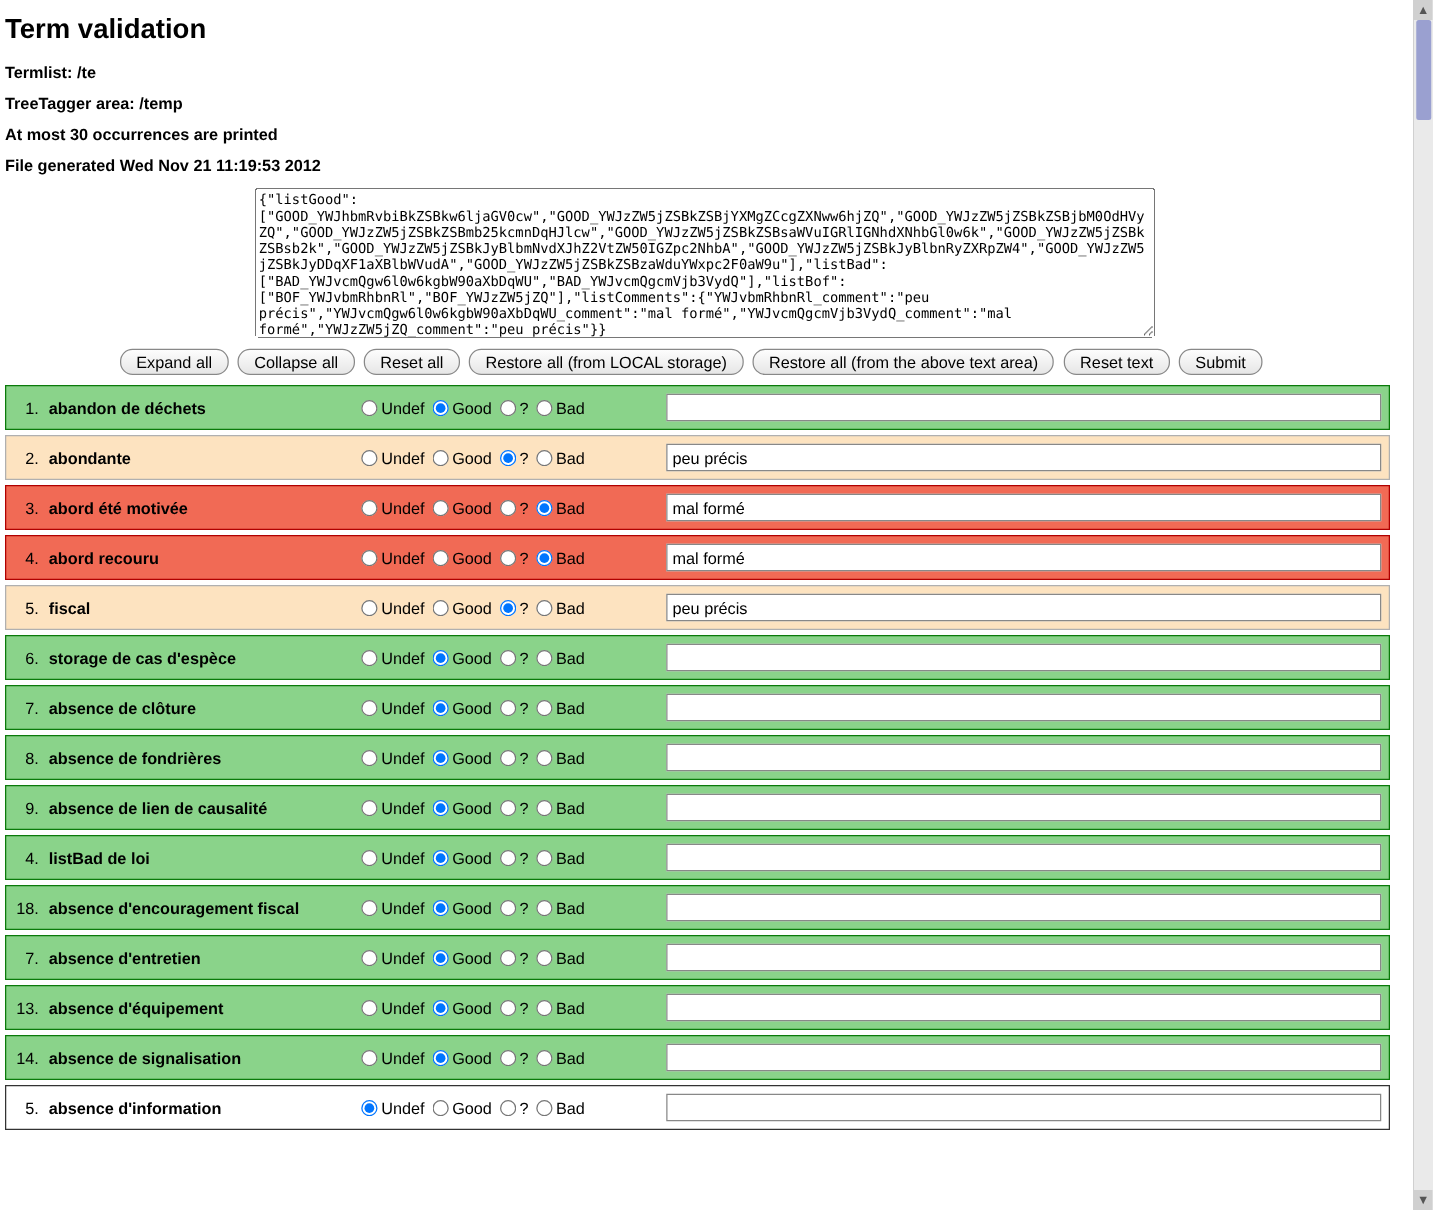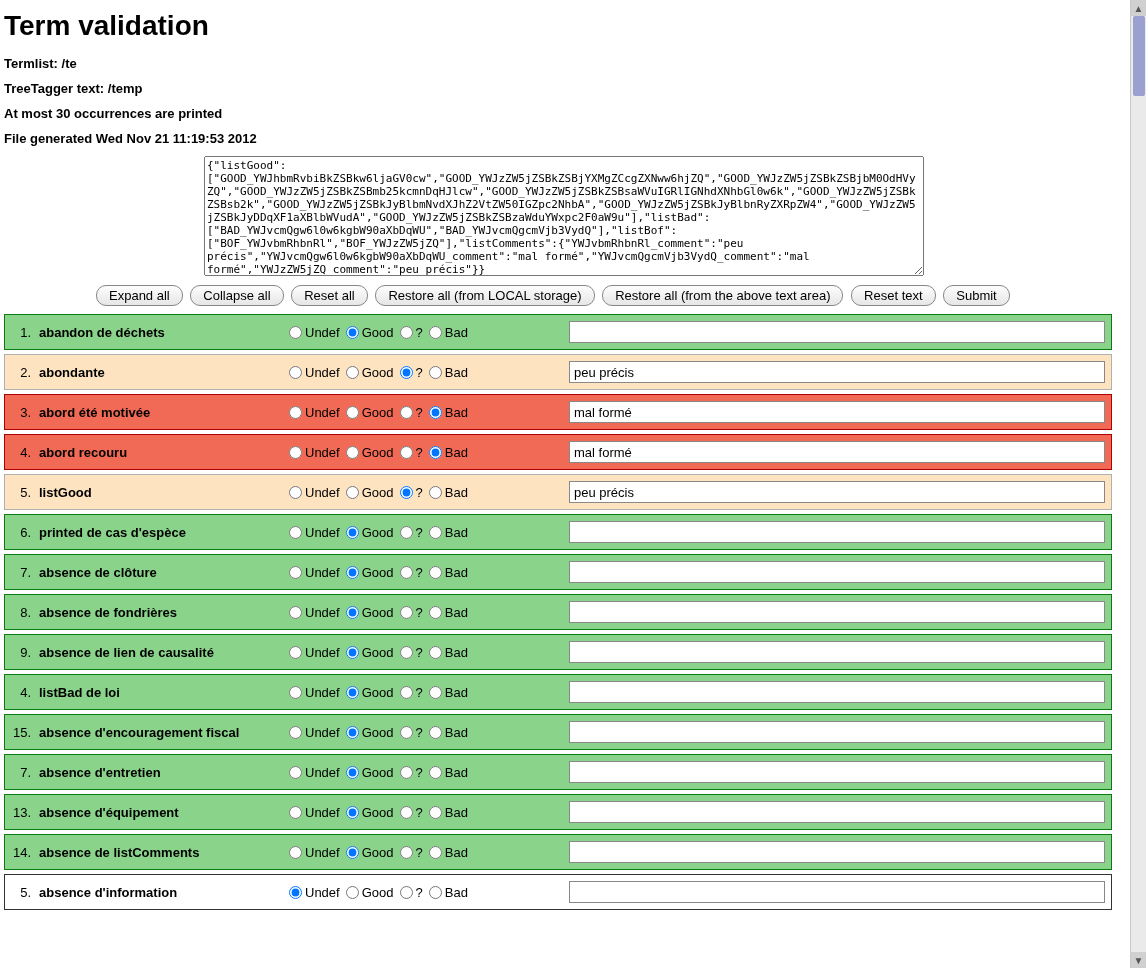--- a/index.html
+++ b/index.html
@@ -5,21 +5,21 @@
   * { box-sizing: border-box; }
   body {
     font-family: Arial, Helvetica, sans-serif;
     font-size: 13px;
     margin: 0;
     padding: 0 0 20px 4px;
     color: #000;
     background: #fff;
   }
   h2.page-title {
-    font-size: 28px;
+    font-size: 22px;
     margin: 10px 0 14px 0;
   }
   .meta-line {
     font-weight: bold;
     font-size: 13px;
     margin: 10px 0;
   }
   .json-area-wrap {
     margin: 8px 0 6px 200px;
   }
@@ -71,21 +71,20 @@
     display: flex;
     align-items: center;
     gap: 6px;
     font-size: 13px;
     width: 240px;
   }
   .radios label { display: flex; align-items: center; gap: 3px; cursor: pointer; }
   .radios input[type=radio] { margin: 0; }
   .comment {
     flex: 1;
-    margin-left: 36px;
   }
   .comment input {
     width: 100%;
     height: 22px;
     font-size: 13px;
     padding: 1px 4px;
     border: 1px solid #888;
     background: #fff;
   }
   .scrollbar {
@@ -116,21 +115,21 @@
 </head>
 <body>
 
 <h2 class="page-title">Term validation</h2>
 
 <div class="meta-line">
   <span>Termlist:</span>
   <span>/te</span>
 </div>
 <div class="meta-line">
-  <span>TreeTagger text:</span>
+  <span>TreeTagger area:</span>
   <span>/temp</span>
 </div>
 <div class="meta-line">At most 30 occurrences are printed</div>
 <div class="meta-line">File generated Wed Nov 21 11:19:53 2012</div>
 
 <div class="json-area-wrap">
   <textarea class="json-area" style="">{"listGood":
 ["GOOD_YWJhbmRvbiBkZSBkw6ljaGV0cw","GOOD_YWJzZW5jZSBkZSBjYXMgZCcgZXNww6hjZQ","GOOD_YWJzZW5jZSBkZSBjbM0OdHVyZQ","GOOD_YWJzZW5jZSBkZSBmb25kcmnDqHJlcw","GOOD_YWJzZW5jZSBkZSBsaWVuIGRlIGNhdXNhbGl0w6k","GOOD_YWJzZW5jZSBkZSBsb2k","GOOD_YWJzZW5jZSBkJyBlbmNvdXJhZ2VtZW50IGZpc2NhbA","GOOD_YWJzZW5jZSBkJyBlbnRyZXRpZW4","GOOD_YWJzZW5jZSBkJyDDqXF1aXBlbWVudA","GOOD_YWJzZW5jZSBkZSBzaWduYWxpc2F0aW9u"],"listBad":
 ["BAD_YWJvcmQgw6l0w6kgbW90aXbDqWU","BAD_YWJvcmQgcmVjb3VydQ"],"listBof":
 ["BOF_YWJvbmRhbnRl","BOF_YWJzZW5jZQ"],"listComments":{"YWJvbmRhbnRl_comment":"peu précis","YWJvcmQgw6l0w6kgbW90aXbDqWU_comment":"mal formé","YWJvcmQgcmVjb3VydQ_comment":"mal formé","YWJzZW5jZQ_comment":"peu précis"}}</textarea>
@@ -234,21 +233,21 @@
         </label>
         <label>
           <input type="radio" name="r3" checked="" style="">
           <span>Bad</span>
         </label>
       </span>
       <span class="comment"><input type="text" value="mal formé" style=""></span>
     </div>
     <div class="row bof">
       <span class="idx">5.</span>
-      <span class="term">listGood</span>
+      <span class="term">fiscal</span>
       <span class="radios">
         <label>
           <input type="radio" name="r4" style="">
           <span>Undef</span>
         </label>
         <label>
           <input type="radio" name="r4" style="">
           <span>Good</span>
         </label>
         <label>
@@ -257,21 +256,21 @@
         </label>
         <label>
           <input type="radio" name="r4" style="">
           <span>Bad</span>
         </label>
       </span>
       <span class="comment"><input type="text" value="peu précis" style=""></span>
     </div>
     <div class="row good">
       <span class="idx">6.</span>
-      <span class="term">printed de cas d'espèce</span>
+      <span class="term">storage de cas d'espèce</span>
       <span class="radios">
         <label>
           <input type="radio" name="r5" style="">
           <span>Undef</span>
         </label>
         <label>
           <input type="radio" name="r5" checked="" style="">
           <span>Good</span>
         </label>
         <label>
@@ -371,21 +370,21 @@
           <span>?</span>
         </label>
         <label>
           <input type="radio" name="r9" style="">
           <span>Bad</span>
         </label>
       </span>
       <span class="comment"><input type="text" style=""></span>
     </div>
     <div class="row good">
-      <span class="idx">15.</span>
+      <span class="idx">18.</span>
       <span class="term">absence d'encouragement fiscal</span>
       <span class="radios">
         <label>
           <input type="radio" name="r10" style="">
           <span>Undef</span>
         </label>
         <label>
           <input type="radio" name="r10" checked="" style="">
           <span>Good</span>
         </label>
@@ -441,21 +440,21 @@
         </label>
         <label>
           <input type="radio" name="r12" style="">
           <span>Bad</span>
         </label>
       </span>
       <span class="comment"><input type="text" style=""></span>
     </div>
     <div class="row good">
       <span class="idx">14.</span>
-      <span class="term">absence de listComments</span>
+      <span class="term">absence de signalisation</span>
       <span class="radios">
         <label>
           <input type="radio" name="r13" style="">
           <span>Undef</span>
         </label>
         <label>
           <input type="radio" name="r13" checked="" style="">
           <span>Good</span>
         </label>
         <label>

